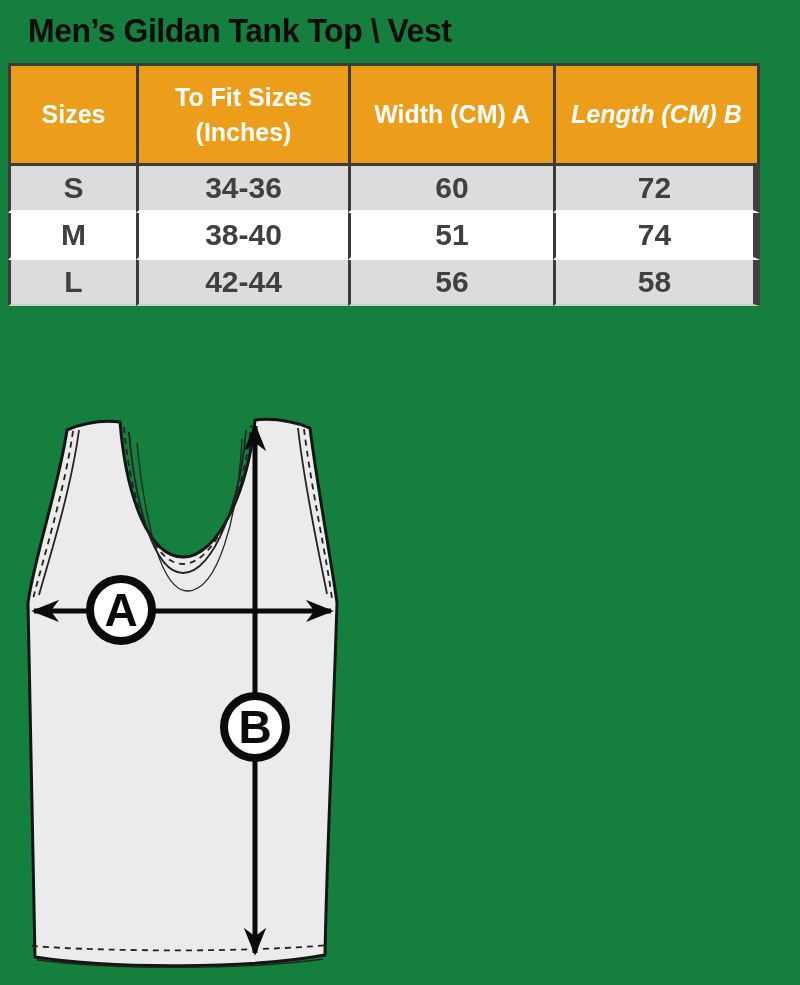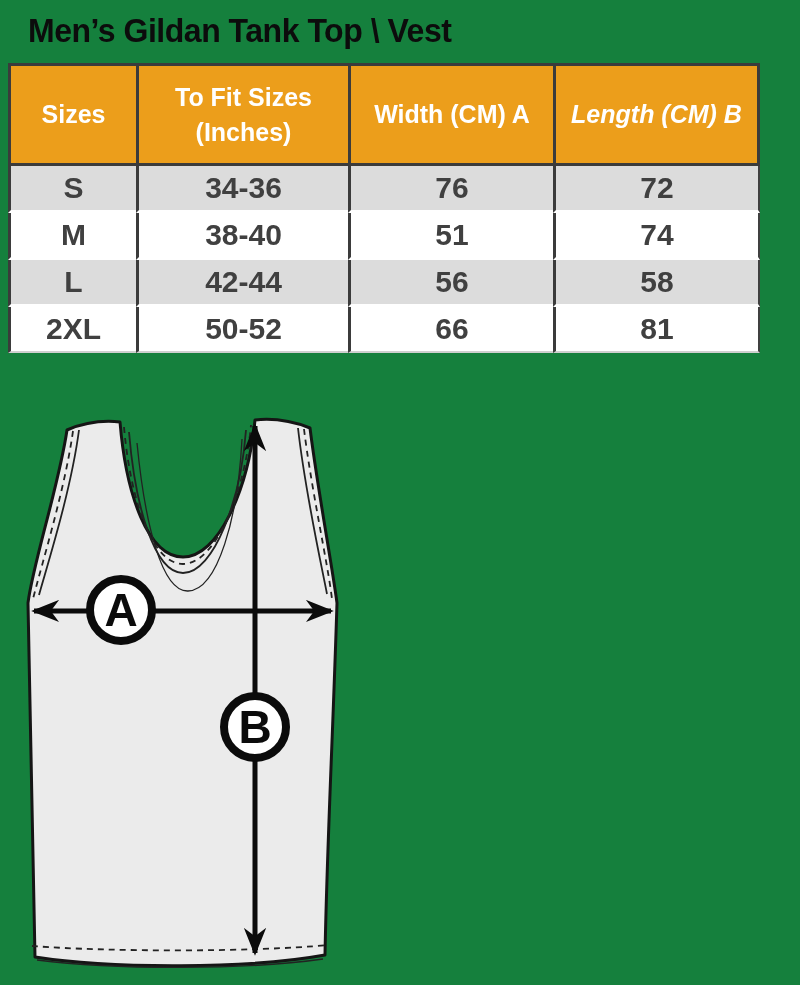--- a/index.html
+++ b/index.html
@@ -31,21 +31,21 @@
     border-left:3px solid var(--table-border,#3b3b3b);
     border-bottom:3px solid var(--table-border,#3b3b3b);
   }
   table.size-chart thead th:last-child{border-right:3px solid var(--table-border,#3b3b3b);font-style:italic;}
   table.size-chart tbody td{
     font-size:30px;font-weight:700;color:var(--cell-text,#404040);
     text-align:center;vertical-align:middle;height:42px;
     border-left:3px solid var(--table-border,#3b3b3b);
     border-bottom:3px solid #ffffff;
   }
-  table.size-chart tbody td:last-child{border-right:2px solid #404040;}
+  table.size-chart tbody td:last-child{border-right:7px solid #404040;}
   table.size-chart tbody tr:nth-child(odd) td{background:var(--row-alt-bg,#dcdcdc);}
   table.size-chart tbody tr:nth-child(even) td{background:var(--row-bg,#ffffff);}
   table.size-chart tbody tr:last-child td{border-bottom:2px solid #cfcfcf;}
 
   .diagram{position:absolute;left:20px;top:413px;width:340px;height:565px;}
   .diagram svg{display:block;width:340px;height:565px;}
 
   .garment{fill:var(--garment-fill,#EBEBEB);stroke:#151515;stroke-width:3;stroke-linejoin:round;}
   .detail{fill:none;stroke:#222222;stroke-width:1.8;}
   .detail.thin{stroke-width:1.3;}
@@ -76,40 +76,34 @@
         <th>Sizes</th>
         <th>To Fit Sizes (Inches)</th>
         <th>Width (CM) A</th>
         <th>Length  (CM) B</th>
       </tr>
     </thead>
     <tbody>
       <tr>
         <td>S</td>
         <td>34-36</td>
-        <td>76</td>
+        <td>60</td>
         <td>72</td>
       </tr>
       <tr>
         <td>M</td>
         <td>38-40</td>
         <td>51</td>
         <td>74</td>
       </tr>
       <tr>
         <td>L</td>
         <td>42-44</td>
         <td>56</td>
         <td>58</td>
-      </tr>
-      <tr>
-        <td>2XL</td>
-        <td>50-52</td>
-        <td>66</td>
-        <td>81</td>
       </tr>
     </tbody>
   </table>
 
   <div class="diagram">
     <svg viewBox="0 0 340 565" xmlns="http://www.w3.org/2000/svg">
       <defs>
         <marker id="ah" viewBox="0 0 10 8" refX="9" refY="4" markerWidth="5.6" markerHeight="4.6" orient="auto-start-reverse" markerUnits="strokeWidth">
           <path d="M0 0 L10 4 L0 8 L3 4 Z" fill="#0b0b0b"></path>
         </marker>

